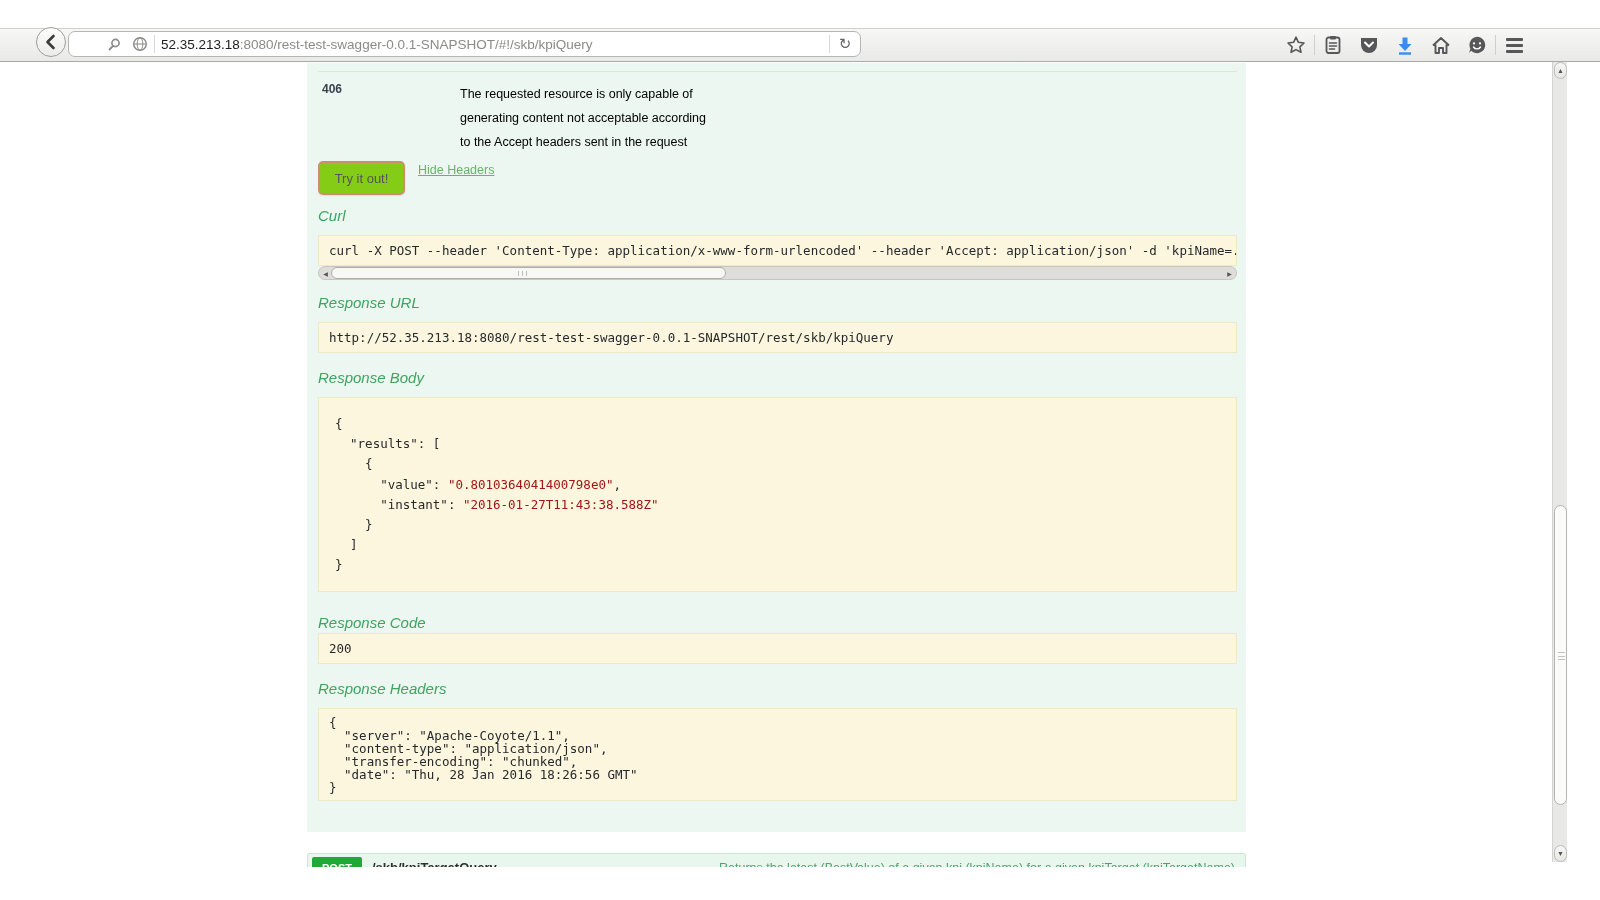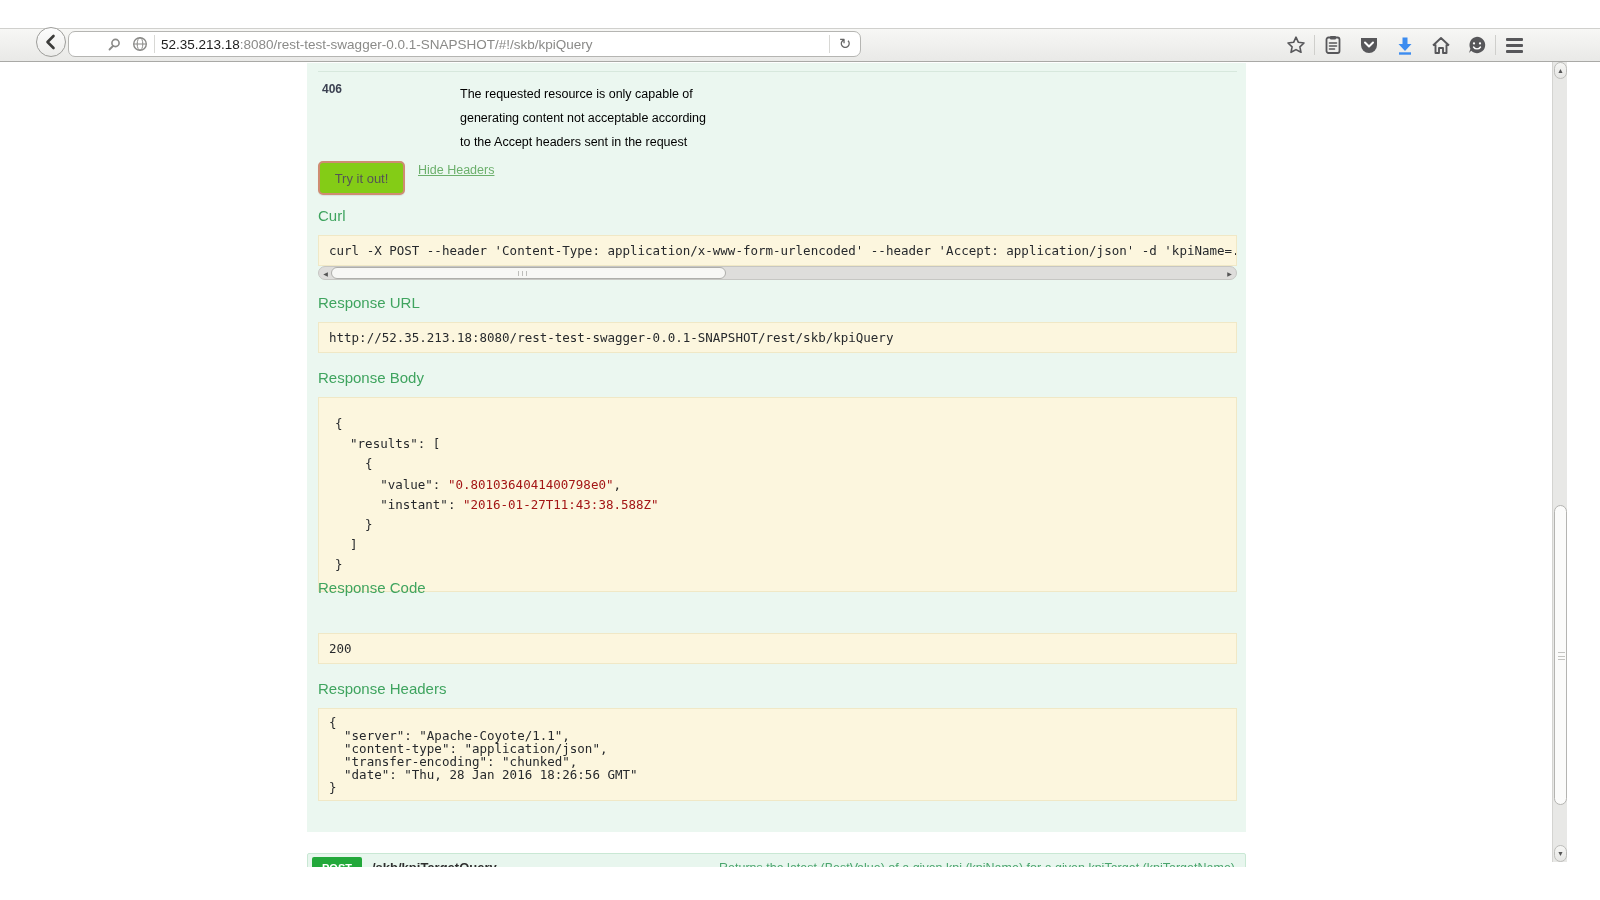--- a/index.html
+++ b/index.html
@@ -61,21 +61,21 @@
   
   .panel{position:absolute;left:307px;top:63px;width:939px;height:769px;background:var(--panel-bg);}
   .row-sep{position:absolute;left:11px;top:8px;width:919px;height:1px;background:#d7e8dd;}
   .code-406{position:absolute;left:15px;top:19px;font-size:12px;font-weight:bold;color:#3b4151;}
   .reason{position:absolute;left:153px;top:19px;width:252px;font-size:12.5px;line-height:24px;color:#000000;}
   .try-btn{position:absolute;left:11px;top:98px;width:87px;height:34px;background:#84cc16;
     border:2px solid #cf8c71;border-radius:5px;font-size:13px;color:#555;
     display:flex;align-items:center;justify-content:center;box-shadow:0 1px 1px rgba(0,0,0,.08);}
   .hide-resp{position:absolute;left:111px;top:100px;font-size:12.5px;color:var(--green-link);
     text-decoration:underline;}
-  .sec-heading{position:absolute;left:11px;font-size:15px;font-weight:500;color:var(--green-heading);}
+  .sec-heading{position:absolute;left:11px;font-size:15px;font-weight:500;color:var(--green-heading);font-style:italic;}
   .cream{position:absolute;left:11px;width:919px;background:var(--box-bg);
     border:1px solid var(--box-border);font-family:"DejaVu Sans Mono","Liberation Mono",monospace;
     font-size:12.5px;color:#26292c;}
   .curl-box{top:172px;height:31px;line-height:29px;padding:0 10px;white-space:nowrap;overflow:hidden;}
   
   .hscroll{position:absolute;left:11px;top:203px;width:919px;height:14px;background:#dedddb;
     border:1px solid #c6c6c3;border-radius:8px;}
   .h-arrow{position:absolute;top:1px;width:11px;height:10px;color:#555;font-size:6px;
     display:flex;align-items:center;justify-content:center;}
   .h-thumb{position:absolute;left:12px;top:0px;width:395px;height:12px;background:#f7f7f5;
@@ -219,21 +219,21 @@
         <div class="jline"><span class="p">{</span></div>
         <div class="jline"><span class="p">  "results": [</span></div>
         <div class="jline"><span class="p">    {</span></div>
         <div class="jline"><span class="p">      "value": </span><span class="s">"0.8010364041400798e0"</span><span class="p">,</span></div>
         <div class="jline"><span class="p">      "instant": </span><span class="s">"2016-01-27T11:43:38.588Z"</span></div>
         <div class="jline"><span class="p">    }</span></div>
         <div class="jline"><span class="p">  ]</span></div>
         <div class="jline"><span class="p">}</span></div>
       </div>
 
-    <div class="sec-heading" style="top:516px;">Response Code</div>
+    <div class="sec-heading" style="top:551px;">Response Code</div>
     <div class="cream code-box">200</div>
 
     <div class="sec-heading" style="top:617px;">Response Headers</div>
     <div class="cream headers-box">
         <pre id="response-headers-pre">{
   "server": "Apache-Coyote/1.1",
   "content-type": "application/json",
   "transfer-encoding": "chunked",
   "date": "Thu, 28 Jan 2016 18:26:56 GMT"
 }</pre>

